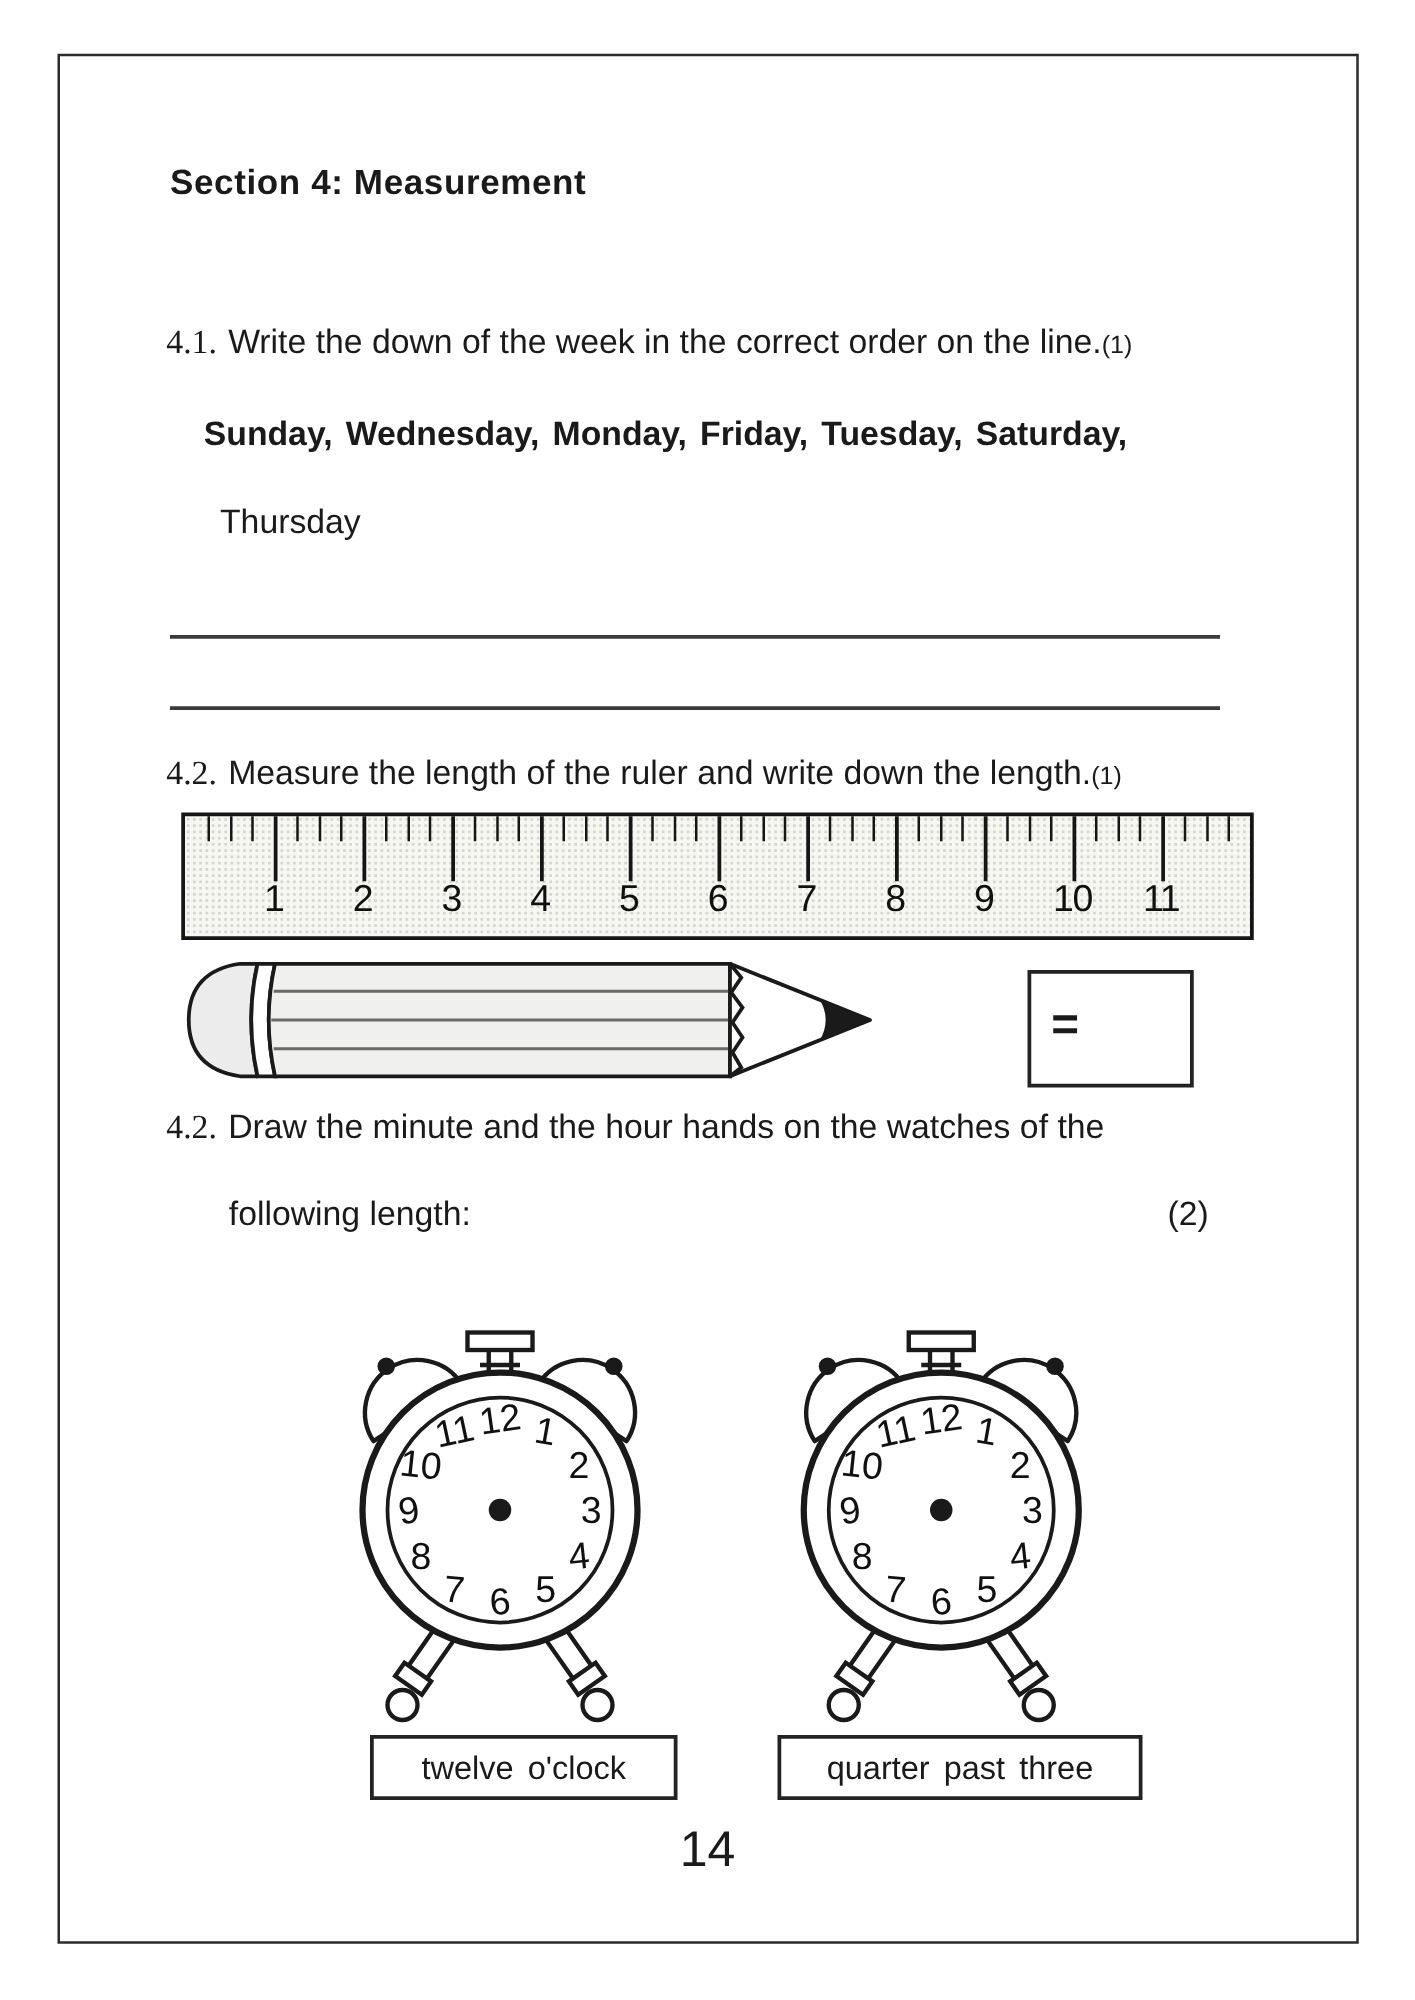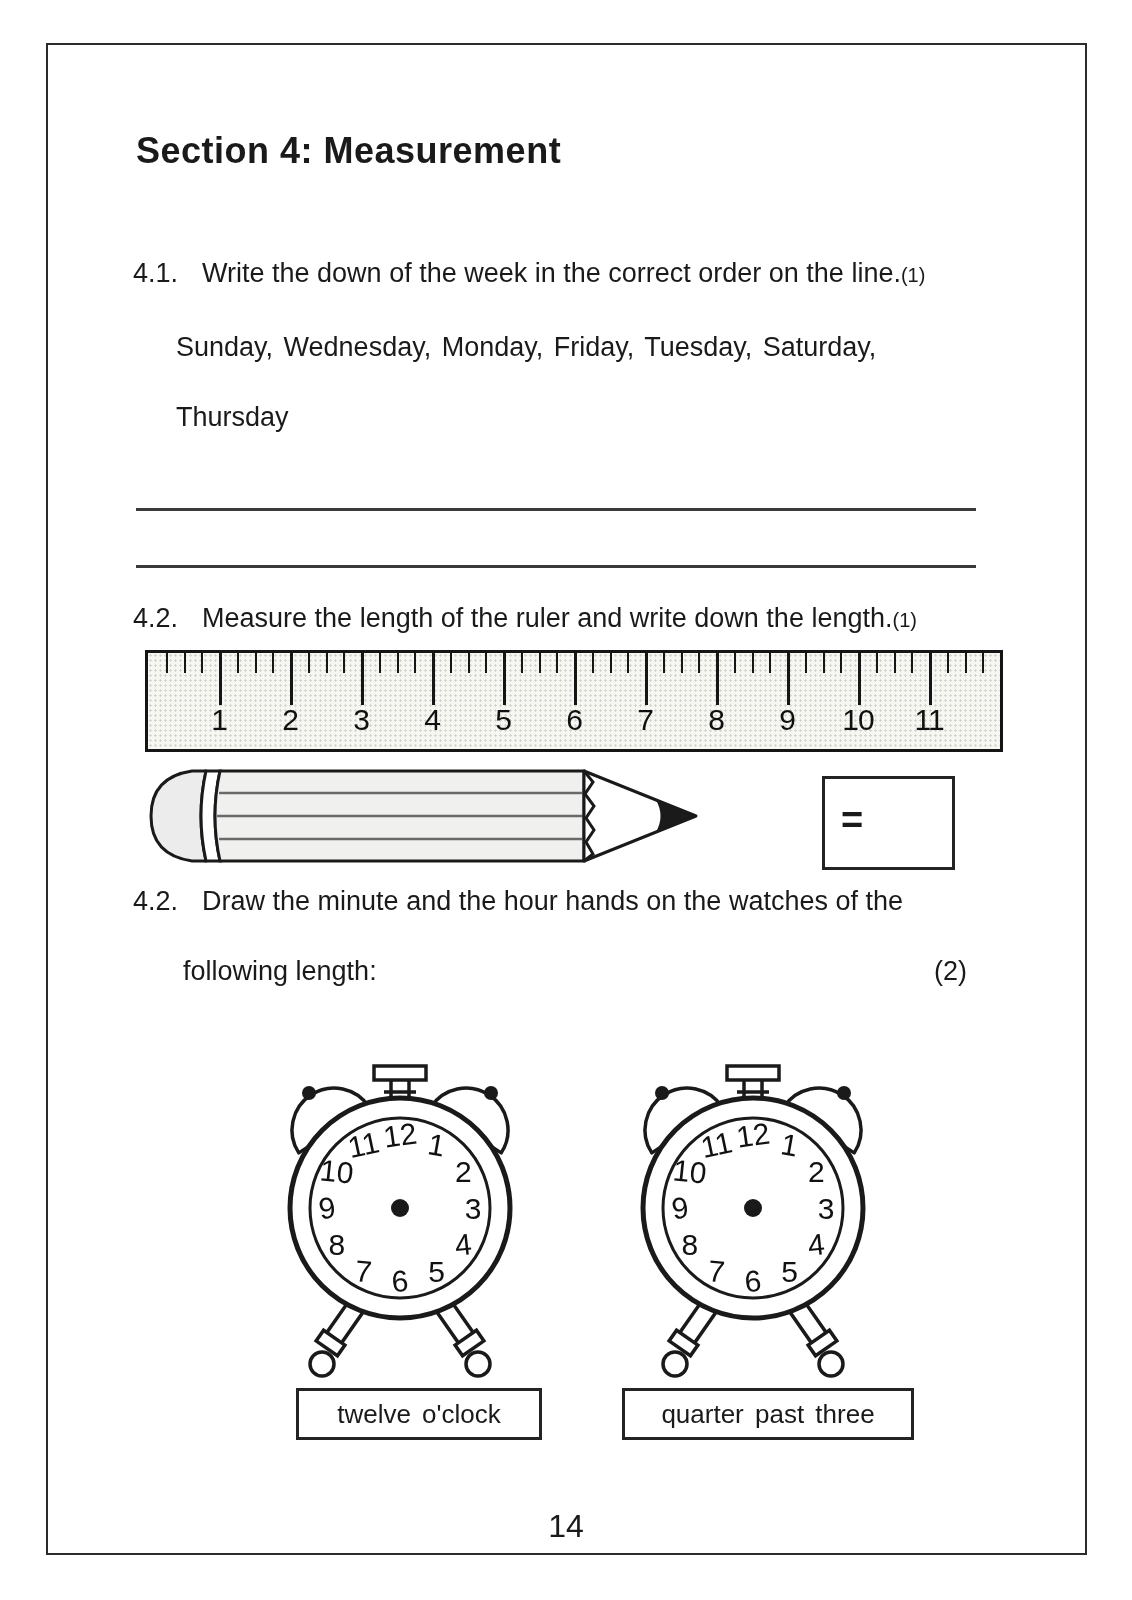--- a/index.html
+++ b/index.html
@@ -2,23 +2,23 @@
 <html><head>
 <meta charset="utf-8">
 <style>
   html,body{margin:0;padding:0;}
   body{
     width:1132px;height:1600px;position:relative;background:#ffffff;
     font-family:"Liberation Sans","DejaVu Sans",sans-serif;color:#1a1a1a;
     overflow:hidden;
   }
   .frame{position:absolute;left:46px;top:43px;width:1037px;height:1508px;border:2px solid #2b2b2b;}
-  .title{position:absolute;left:136px;top:130px;font-size:36px;font-weight:700;letter-spacing:.5px;white-space:nowrap;}
+  .title{position:absolute;left:136px;top:130px;font-size:28px;font-weight:700;letter-spacing:.5px;white-space:nowrap;}
   .qline{position:absolute;font-size:27px;white-space:nowrap;letter-spacing:0;}
-  .qnum{margin-right:24px;}
+  .qnum{margin-right:9px;font-family:Liberation Serif, serif;}
   .marks{font-size:20px;}
   .marks-big{position:absolute;font-size:27px;}
   .days{position:absolute;font-size:27px;white-space:nowrap;word-spacing:3px;}
   .ansline{position:absolute;left:136px;width:840px;height:3px;background:#3a3a3a;}
   .ruler{
     position:absolute;left:145px;top:650px;width:852px;height:96px;
     border:3px solid #151515;background-color:#f6f6f3;
     background-image:radial-gradient(#d6d6cd 1px,transparent 1.2px);
     background-size:5px 5px;
   }
@@ -27,33 +27,33 @@
   .ruler-num{position:absolute;top:50px;transform:translateX(-50%);font-size:30px;color:#101010;letter-spacing:-1px;}
   .pencil{position:absolute;left:136px;top:766px;}
   .ansbox{position:absolute;left:822px;top:776px;width:127px;height:88px;border:3px solid #232323;background:#fff;}
   .eq{position:absolute;left:16px;top:20px;font-size:38px;font-weight:700;}
   .clock{position:absolute;top:1058px;width:256px;height:322px;}
   .clock-num{font-size:30px;fill:#111;font-family:"Liberation Sans","DejaVu Sans",sans-serif;}
   .tlabel{
     position:absolute;top:1388px;height:46px;border:3px solid #232323;background:#fff;
     display:flex;align-items:center;justify-content:center;font-size:26px;white-space:nowrap;word-spacing:4px;
   }
-  .pagenum{position:absolute;left:0;top:1508px;width:1132px;text-align:center;font-size:32px;}
+  .pagenum{position:absolute;left:0;top:1458px;width:1132px;text-align:center;font-size:40px;}
 </style>
 </head>
 <body>
 
 <div class="frame"></div>
 
 <div class="title">Section 4: Measurement</div>
 
 <div class="qline" style="left:133px;top:258px;">
   <span class="qnum">4.1.</span><span>Write the down of the week in the correct order on the line.</span><span class="marks">(1)</span>
 </div>
-<div class="days" style="left:176px;top:332px;">Sunday, Wednesday, Monday, Friday, Tuesday, Saturday,</div>
+<div class="days" style="left:163px;top:332px;font-weight:bold;">Sunday, Wednesday, Monday, Friday, Tuesday, Saturday,</div>
 <div class="days" style="left:176px;top:402px;">Thursday</div>
 <div class="ansline" style="top:508px;"></div>
 <div class="ansline" style="top:565px;"></div>
 
 <div class="qline" style="left:133px;top:603px;">
   <span class="qnum">4.2.</span><span>Measure the length of the ruler and write down the length.</span><span class="marks">(1)</span>
 </div>
 
 <div class="ruler">
     <div class="tick" style="left: 17.75px;"></div>

